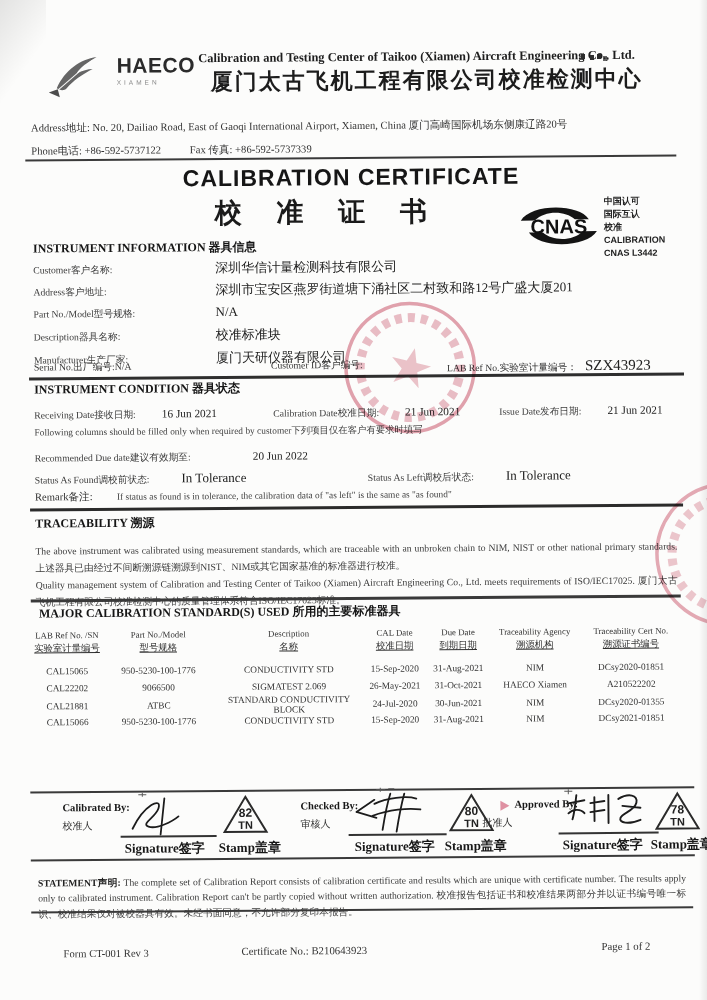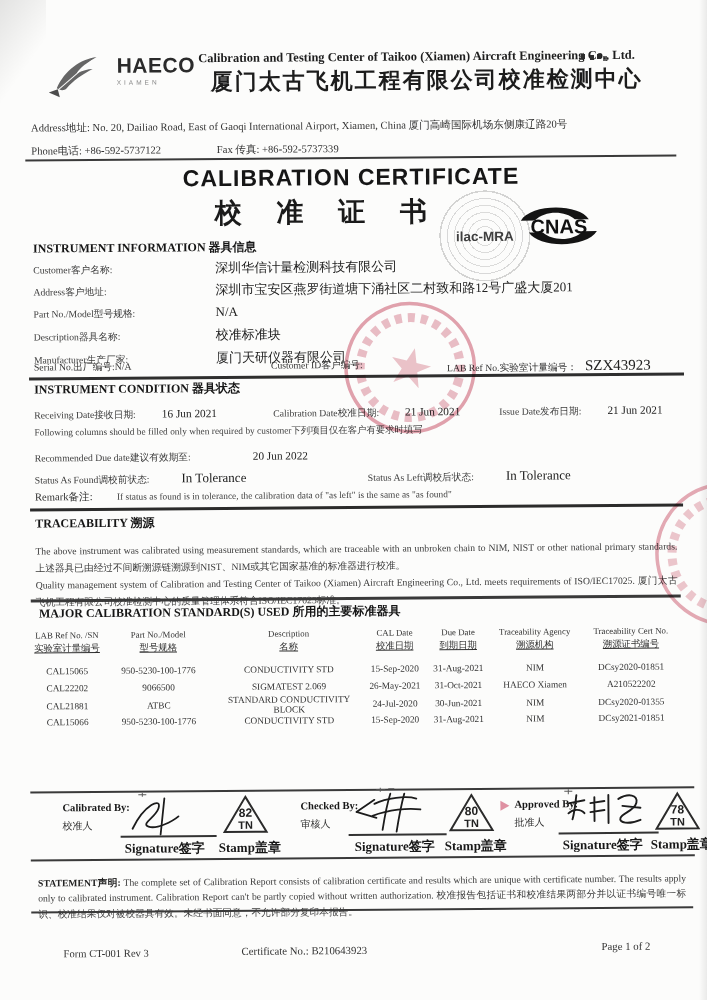--- a/index.html
+++ b/index.html
@@ -18,21 +18,21 @@
 
   
   .logo{left:48px;top:52px;display:flex;align-items:flex-start;}
   .logo-txt{margin-left:16px;}
   .logo-name{font:700 21px "Liberation Sans",sans-serif;color:#2b2b2b;letter-spacing:.5px;}
   .logo-sub{font:400 6.5px "Liberation Sans",sans-serif;color:#8a8a8a;letter-spacing:3px;margin-top:1px;}
   .co-en{left:150px;top:50px;width:540px;text-align:center;font:700 12.5px "Liberation Serif",serif;color:#1e1e1e;white-space:normal;}
   .co-cn{left:170px;top:66px;width:520px;text-align:center;font-weight:600;font-size:22px;letter-spacing:2px;color:#1c1c1c;}
   .addr{left:34px;top:119px;font-size:10.6px;color:#333;}
   .phone{left:34px;top:142px;font-size:10.6px;color:#333;}
-  .phone .fax{margin-left:53px;}
+  .phone .fax{margin-left:26px;}
 
   .rule{position:absolute;background:#3a3a3a;}
   .r1{top:157px;left:28px;width:651px;height:2px;}
   .r2{top:375px;left:30px;width:655px;height:2.5px;background:#2e2e2e;}
   .r3{top:506px;left:30px;width:653px;height:3px;background:#2b2b2b;}
   .r4{top:597px;left:30px;width:650px;height:2.5px;}
   .r5{top:789px;left:28px;width:664px;height:2px;}
   .r6{top:857px;left:28px;width:664px;height:2px;}
   .r7{top:909px;left:28px;width:662px;height:2px;}
 
@@ -140,28 +140,33 @@
     <div class="abs addr">Address地址: No. 20, Dailiao Road, East of Gaoqi International Airport, Xiamen, China 厦门高崎国际机场东侧康辽路20号</div>
     <div class="abs phone">
       <span>Phone电话: +86-592-5737122</span>
       <span class="fax">Fax 传真: +86-592-5737339</span>
     </div>
     <div class="rule r1"></div>
 
     <div class="abs title-en">CALIBRATION CERTIFICATE</div>
     <div class="abs title-cn">校 准 证 书</div>
 
-    <div class="abs ilac">
-      <span>ilac-MRA</span>
-    </div>
     <svg class="abs cnas-logo" width="84" height="52" viewBox="0 0 84 52">
       <path d="M4 20 C14 3 62 3 72 19 L58 19 C48 10 28 10 18 20 Z" fill="#141414"></path>
       <path d="M80 31 C70 48 22 48 12 32 L26 32 C36 41 56 41 66 31 Z" fill="#141414"></path>
       <text x="42" y="33" text-anchor="middle" font-size="20" font-weight="bold" font-family="Liberation Sans, sans-serif" fill="#111">CNAS</text>
     </svg>
+    <div class="abs cnas-txt">
+
+    <div class="cnas-line">中国认可</div>
+        <div class="cnas-line">国际互认</div>
+        <div class="cnas-line">校准</div>
+        <div class="cnas-line">CALIBRATION</div>
+        <div class="cnas-line">CNAS L3442</div>
+      </div>
 
     <div class="abs sec-h h-info">INSTRUMENT INFORMATION 器具信息</div>
     <div class="inforows">
 
         <div class="irow">
           <span class="ilbl">Customer客户名称:</span>
           <span class="ival">深圳华信计量检测科技有限公司</span>
         </div>
 
         <div class="irow">
@@ -363,21 +368,21 @@
     <div class="abs siglbl" style="left:352px;top:838px;">Signature签字</div>
     <svg class="abs" style="left:446px;top:793px;" width="46" height="42" viewBox="0 0 46 42">
       <polygon points="23,3 44,38 2,38" fill="none" stroke="#2b2b2b" stroke-width="2"></polygon>
       <text x="23" y="23" text-anchor="middle" font-size="12" font-weight="bold" font-family="Liberation Sans, sans-serif" fill="#222">80</text>
       <text x="23" y="35" text-anchor="middle" font-size="11" font-weight="bold" font-family="Liberation Sans, sans-serif" fill="#222">TN</text>
     </svg>
     <div class="abs siglbl" style="left:442px;top:838px;">Stamp盖章</div>
 
     <div class="abs pinkmark"></div>
     <div class="abs sg" style="left:512px;top:800px;">Approved By:</div>
-    <div class="abs sgc" style="left:512px;top:817px;">批准人</div>
+    <div class="abs sgc" style="left:480px;top:817px;">批准人</div>
     <svg class="abs" style="left:558px;top:789px;" width="90" height="44" viewBox="0 0 90 44">
       <g stroke="#5a5a5a" stroke-width="1" fill="none">
           <path d="M4 4 h8 M8 2 v5"></path>
         </g>
       <g stroke="#1c1c1c" stroke-width="1.9" fill="none" stroke-linecap="round">
         <path d="M8 16 L24 13 M16 8 C15 16 14 26 12 32 M8 26 C12 22 20 21 24 26"></path>
         <path d="M34 10 L34 34 M30 16 L44 14 M30 25 L44 23 M48 8 L48 36"></path>
         <path d="M58 12 C68 6 78 8 76 16 C74 24 62 26 60 31 C58 36 68 38 80 33 M62 19 L80 21"></path>
       </g>
     </svg>

